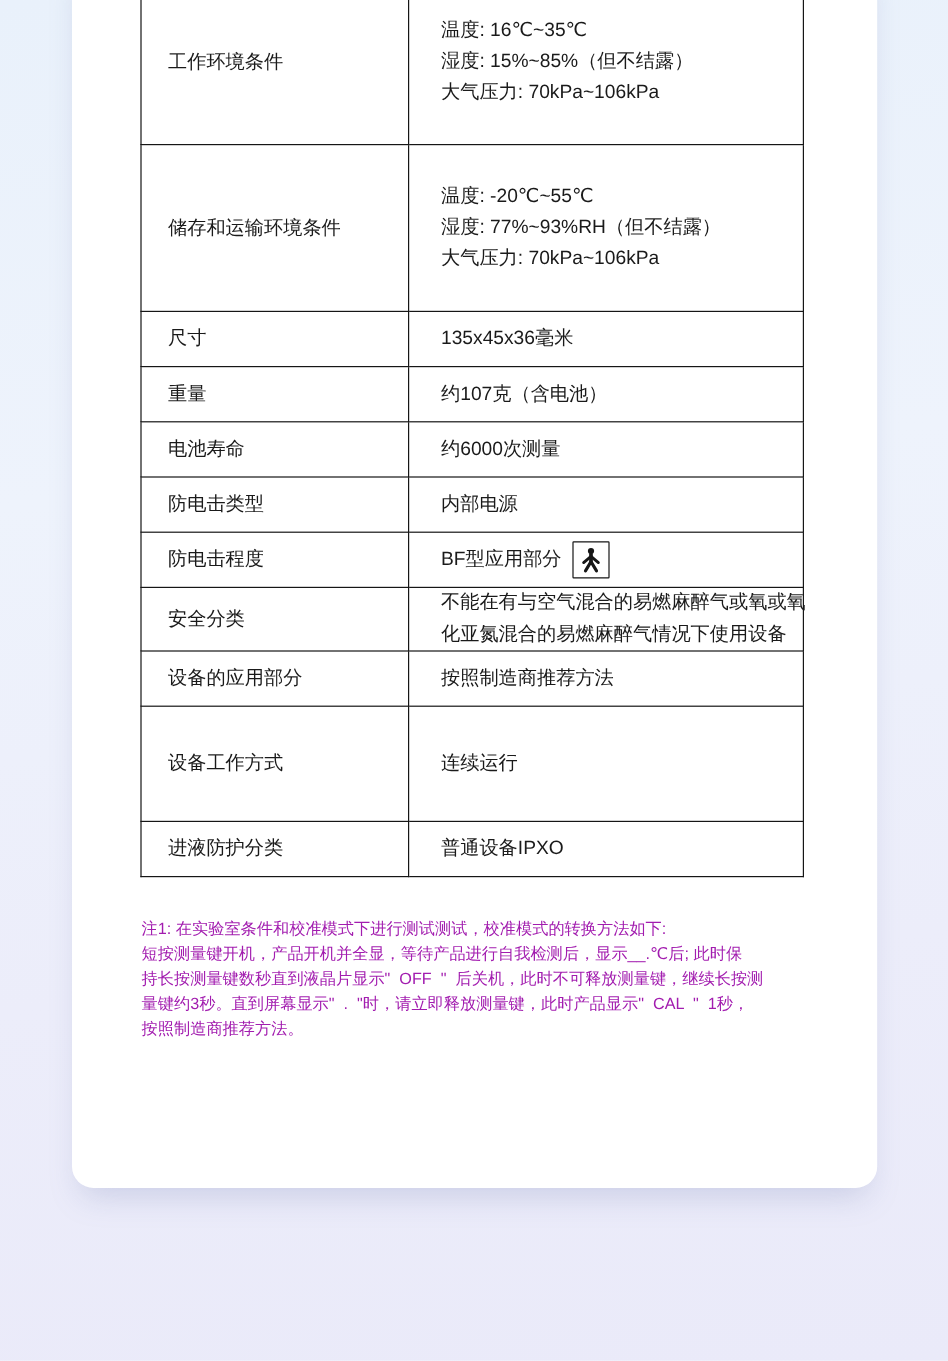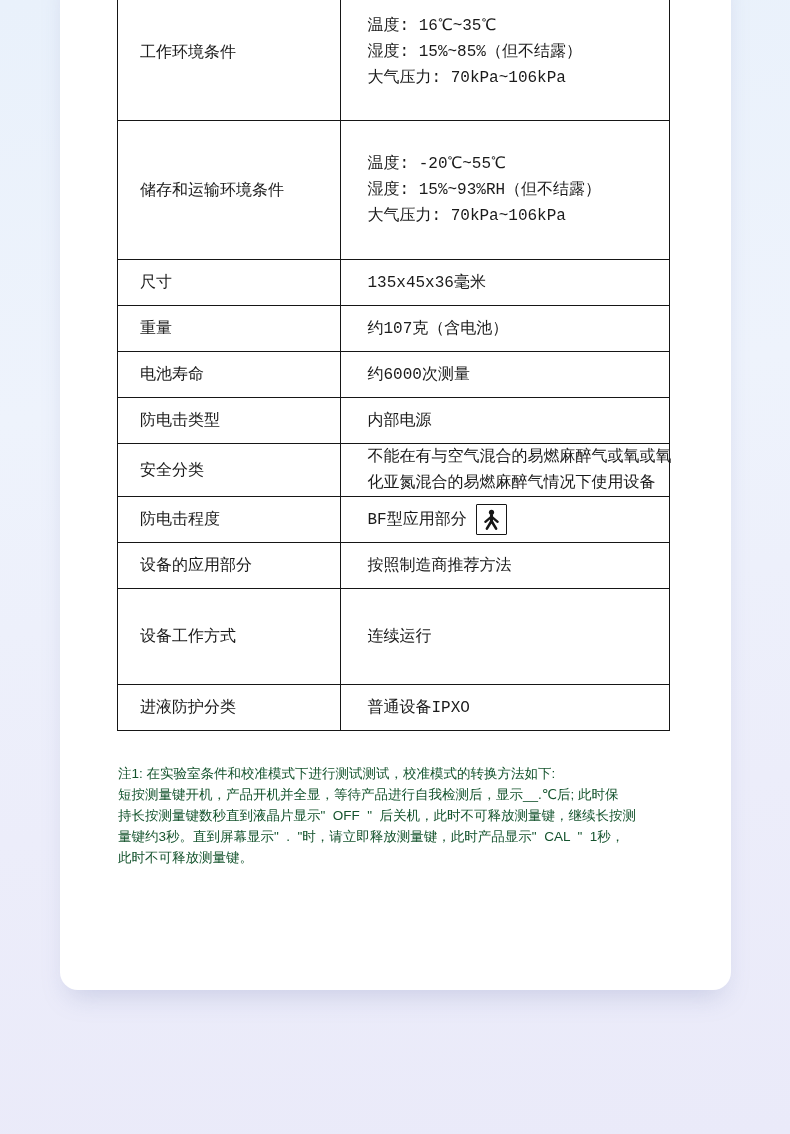--- a/index.html
+++ b/index.html
@@ -32,40 +32,40 @@
     font-size:16px;
     vertical-align:middle;
     padding:0;
   }
   .spec-table tr{height:46px;}
   .spec-table tr:nth-child(1){height:137px;}
   .spec-table tr:nth-child(2){height:139px;}
   .spec-table tr:nth-child(10){height:96px;}
   .label-cell{width:199.5px;padding-left:22px !important;}
   .value-cell{padding-left:27px !important;}
-  .value-line{line-height:26px;white-space:pre;display:flex;align-items:center;font-family:Liberation Mono, monospace;}
+  .value-line{line-height:26px;white-space:pre;display:flex;align-items:center;}
   .value-line span{white-space:pre;}
   
   .dc-icon{
     display:inline-flex;flex-direction:column;justify-content:space-between;
     width:31px;height:11px;margin:0 8px 0 6px;flex:0 0 auto;
   }
   .dc-solid{height:2.6px;background:#161616;}
   .dc-dash{height:2.6px;background:repeating-linear-gradient(90deg,#161616 0 7px,transparent 7px 12px);}
   
   .bf-icon{
     display:inline-flex;align-items:center;justify-content:center;
     width:29px;height:29px;border:1.9px solid #161616;border-radius:1px;
     margin-left:9px;flex:0 0 auto;background:#fff;
   }
   .note{
     margin:32px 0 0 58px;
     font-size:13.5px;
     line-height:21px;
-    color:#14532d;
+    color:#a21caf;
   }
   .note-line{white-space:pre;}
 </style>
 </head>
 <body>
 
 <div class="page">
   <div class="card">
 
     <table class="spec-table">
@@ -75,21 +75,21 @@
             <td class="value-cell">
               <div class="value-line"><span>温度: 16℃~35℃</span></div>
               <div class="value-line"><span>湿度: 15%~85%（但不结露）</span></div>
               <div class="value-line"><span>大气压力: 70kPa~106kPa</span></div>
             </td>
           </tr>
           <tr>
             <td class="label-cell">储存和运输环境条件</td>
             <td class="value-cell">
               <div class="value-line"><span>温度: -20℃~55℃</span></div>
-              <div class="value-line"><span>湿度: 15%~93%RH（但不结露）</span></div>
+              <div class="value-line"><span>湿度: 77%~93%RH（但不结露）</span></div>
               <div class="value-line"><span>大气压力: 70kPa~106kPa</span></div>
             </td>
           </tr>
           <tr>
             <td class="label-cell">尺寸</td>
             <td class="value-cell">
               <div class="value-line"><span>135x45x36毫米</span></div>
             </td>
           </tr>
           <tr>
@@ -104,39 +104,39 @@
               <div class="value-line"><span>约6000次测量</span></div>
             </td>
           </tr>
           <tr>
             <td class="label-cell">防电击类型</td>
             <td class="value-cell">
               <div class="value-line"><span>内部电源</span></div>
             </td>
           </tr>
           <tr>
-            <td class="label-cell">安全分类</td>
-            <td class="value-cell">
-              <div class="value-line"><span>不能在有与空气混合的易燃麻醉气或氧或氧</span></div>
-              <div class="value-line"><span>化亚氮混合的易燃麻醉气情况下使用设备</span></div>
-            </td>
-          </tr>
-          <tr>
             <td class="label-cell">防电击程度</td>
             <td class="value-cell">
               <div class="value-line"><span>BF型应用部分</span>
   <span class="bf-icon">
     <svg viewBox="0 0 24 24" width="23" height="23" aria-hidden="true">
       <circle cx="12" cy="4.4" r="2.7" fill="#161616"></circle>
       <path d="M12 7.4 L12 14.2" stroke="#161616" stroke-width="3.2" stroke-linecap="round" fill="none"></path>
       <path d="M12 9 L5.6 14.4 M12 9 L18.4 14.4" stroke="#161616" stroke-width="2.5" stroke-linecap="round" fill="none"></path>
       <path d="M12 13.6 L7.2 21.6 M12 13.6 L16.8 21.6" stroke="#161616" stroke-width="2.7" stroke-linecap="round" fill="none"></path>
     </svg>
   </span>
 </div>
+            </td>
+          </tr>
+          <tr>
+            <td class="label-cell">安全分类</td>
+            <td class="value-cell">
+              <div class="value-line"><span>不能在有与空气混合的易燃麻醉气或氧或氧</span></div>
+              <div class="value-line"><span>化亚氮混合的易燃麻醉气情况下使用设备</span></div>
             </td>
           </tr>
           <tr>
             <td class="label-cell">设备的应用部分</td>
             <td class="value-cell">
               <div class="value-line"><span>按照制造商推荐方法</span></div>
             </td>
           </tr>
           <tr>
             <td class="label-cell">设备工作方式</td>
@@ -151,17 +151,17 @@
             </td>
           </tr>
         </tbody>
     </table>
 
     <div class="note">
         <div class="note-line">注1: 在实验室条件和校准模式下进行测试测试，校准模式的转换方法如下:</div>
         <div class="note-line">短按测量键开机，产品开机并全显，等待产品进行自我检测后，显示__.℃后; 此时保</div>
         <div class="note-line">持长按测量键数秒直到液晶片显示"  OFF  "  后关机，此时不可释放测量键，继续长按测</div>
         <div class="note-line">量键约3秒。直到屏幕显示"  .  "时，请立即释放测量键，此时产品显示"  CAL  "  1秒，</div>
-        <div class="note-line">此时不可释放测量键。</div>
+        <div class="note-line">按照制造商推荐方法。</div>
       </div>
 
   </div>
 </div>
 
 </body></html>

